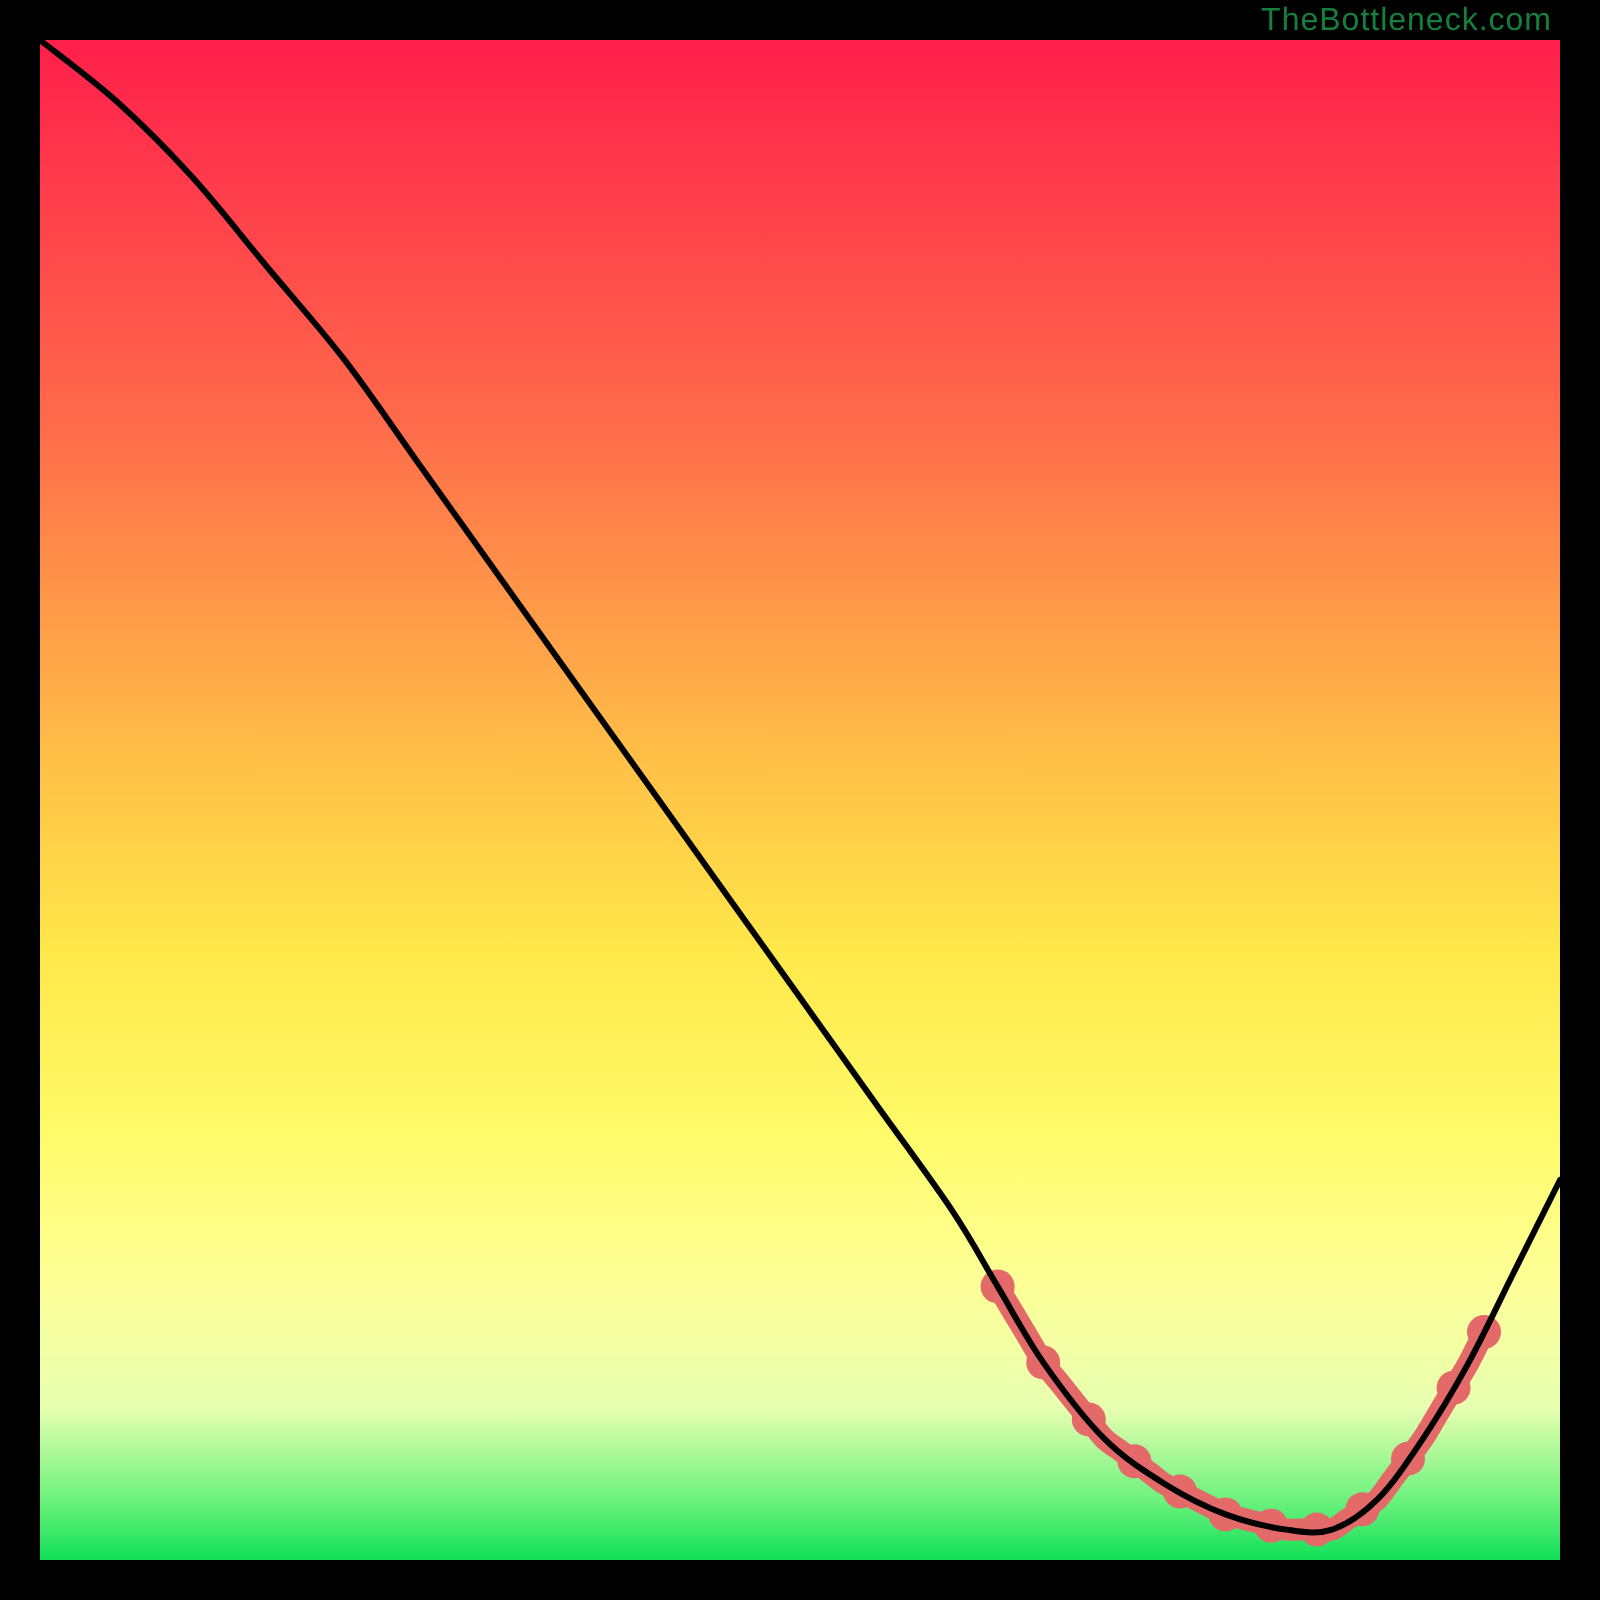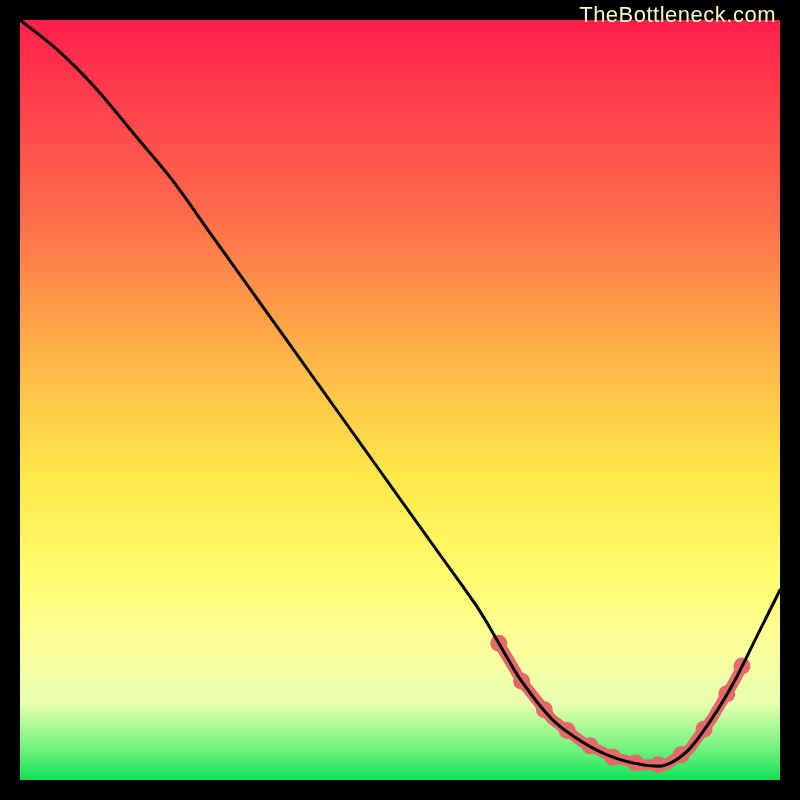--- a/index.html
+++ b/index.html
@@ -33,22 +33,22 @@
       #fdff98 82%,
       #e7ffb0 90%,
       #6ef27d 96%,
       #11e057 100%
     );
   }
   .attribution {
     position: absolute;
     top: 2px;
     right: 24px;
-    color: #fef9c3;
-    font-size: 22px;
+    color: #15803d;
+    font-size: 16px;
     letter-spacing: 0.5px;
     font-weight: 500;
   }
   svg.curve {
     position: absolute;
     left: 0;
     top: 0;
     width: 760px;
     height: 760px;
     overflow: visible;

